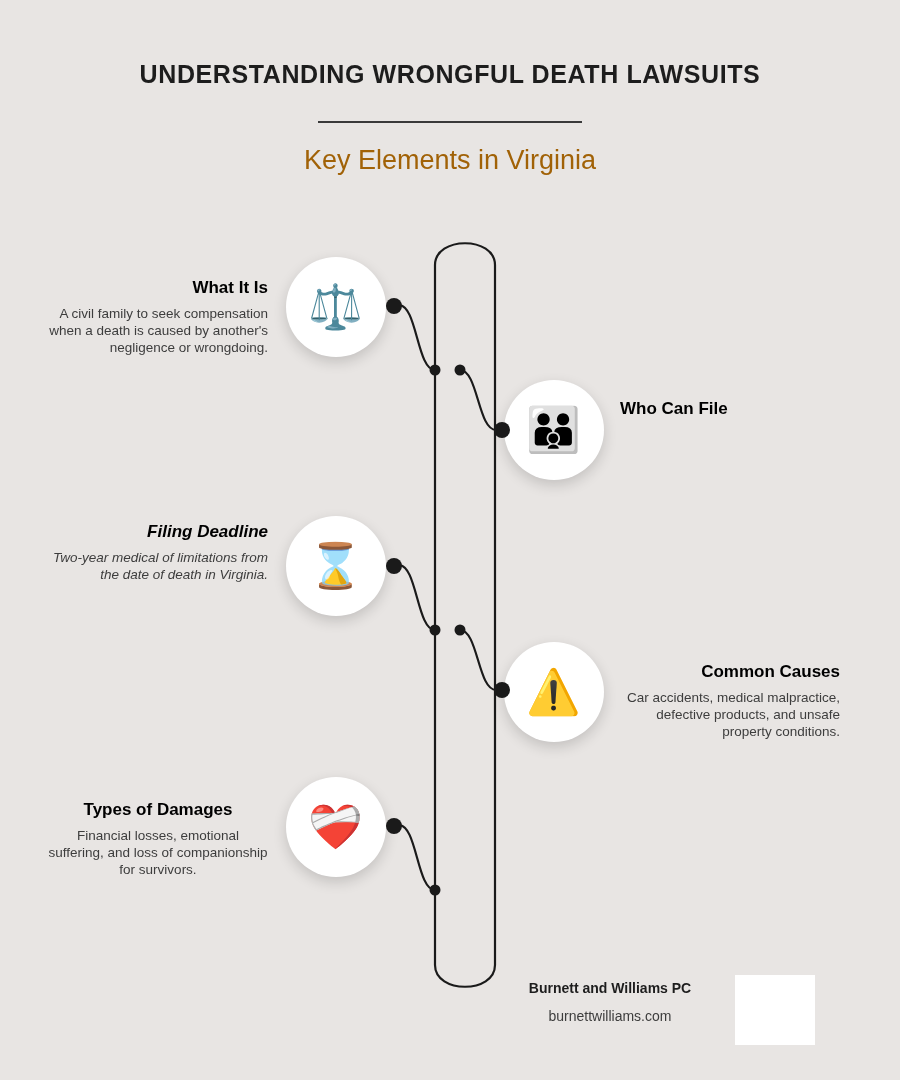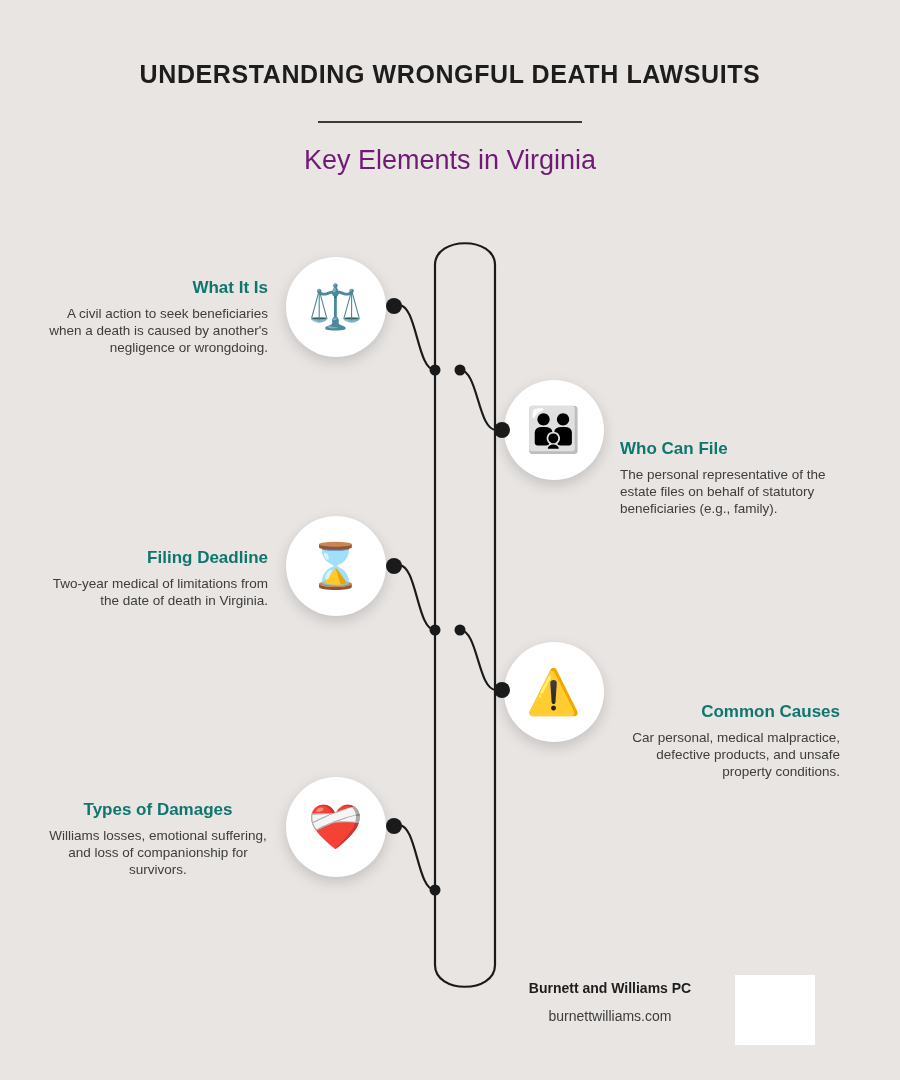--- a/index.html
+++ b/index.html
@@ -38,21 +38,21 @@
     margin: 0;
   }
   .divider {
     width: 264px;
     height: 2px;
     background: #3a3a3a;
     margin: 32px auto 0 auto;
   }
   .subtitle {
     font-size: 27px;
-    color: #701a75;
+    color: #a16207;
     margin-top: 22px;
     font-weight: 400;
   }
 
   
   .spine {
     position: absolute;
     left: 400px;
     top: 230px;
     width: 130px;
@@ -78,26 +78,25 @@
   }
   .txt {
     position: absolute;
     width: 220px;
   }
   .txt.left {
     text-align: right;
   }
   .txt.right {
     text-align: left;
-    margin-top: 40px;
   }
   .node-title {
     font-size: 17px;
     font-weight: bold;
-    color: #0f766e;
+    color: #000000;
     margin-bottom: 8px;
   }
   .node-desc {
     font-size: 13.5px;
     line-height: 1.25;
     color: #3d3d3d;
   }
 
   
   .footer {
@@ -157,73 +156,72 @@
     <circle cx="60" cy="400" r="5.5" fill="#1a1a1a"></circle>
     <circle cx="35" cy="660" r="5.5" fill="#1a1a1a"></circle>
   </svg>
 
   <div class="node">
     <div class="circle" style="left:286px; top:257px;">
       <span>⚖️</span>
     </div>
     <div class="txt left" style="left:48px; top:278px;">
       <div class="node-title">What It Is</div>
-      <div class="node-desc">A civil action to seek beneficiaries when a death is caused by another's negligence or wrongdoing.</div>
+      <div class="node-desc">A civil family to seek compensation when a death is caused by another's negligence or wrongdoing.</div>
     </div>
     <svg style="position:absolute; left:383px; top:295px;" width="28" height="28">
       <circle cx="11" cy="11" r="8" fill="#1a1a1a"></circle>
     </svg>
   </div>
 
   <div class="node">
     <div class="circle" style="left:504px; top:380px;">
       <span>👪</span>
     </div>
     <div class="txt right" style="left:620px; top:399px;">
       <div class="node-title">Who Can File</div>
-      <div class="node-desc">The personal representative of the estate files on behalf of statutory beneficiaries (e.g., family).</div>
     </div>
     <svg style="position:absolute; left:491px; top:419px;" width="28" height="28">
       <circle cx="11" cy="11" r="8" fill="#1a1a1a"></circle>
     </svg>
   </div>
 
   <div class="node">
     <div class="circle" style="left:286px; top:516px;">
       <span>⌛</span>
     </div>
-    <div class="txt left" style="left:48px; top:548px;">
+    <div class="txt left" style="left:48px; top:522px;font-style:italic;">
       <div class="node-title">Filing Deadline</div>
       <div class="node-desc">Two-year medical of limitations from the date of death in Virginia.</div>
     </div>
     <svg style="position:absolute; left:383px; top:555px;" width="28" height="28">
       <circle cx="11" cy="11" r="8" fill="#1a1a1a"></circle>
     </svg>
   </div>
 
   <div class="node">
     <div class="circle" style="left:504px; top:642px;">
       <span>⚠️</span>
     </div>
     <div class="txt right" style="left:620px; top:662px;text-align:right;">
       <div class="node-title">Common Causes</div>
-      <div class="node-desc">Car personal, medical malpractice, defective products, and unsafe property conditions.</div>
+      <div class="node-desc">Car accidents, medical malpractice, defective products, and unsafe property conditions.</div>
     </div>
     <svg style="position:absolute; left:491px; top:679px;" width="28" height="28">
       <circle cx="11" cy="11" r="8" fill="#1a1a1a"></circle>
     </svg>
   </div>
 
   <div class="node">
     <div class="circle" style="left:286px; top:777px;">
       <span>❤️‍🩹</span>
     </div>
     <div class="txt left" style="left:48px; top:800px;text-align:center;">
       <div class="node-title">Types of Damages</div>
-      <div class="node-desc">Williams losses, emotional suffering, and loss of companionship for survivors.</div>
+      <div class="node-desc">Financial losses, emotional suffering, and loss of companionship for survivors.</div>
     </div>
     <svg style="position:absolute; left:383px; top:815px;" width="28" height="28">
       <circle cx="11" cy="11" r="8" fill="#1a1a1a"></circle>
     </svg>
   </div>
 
   <div class="footer">
     <div class="firm">Burnett and Williams PC</div>
     <div class="site">burnettwilliams.com</div>
   </div>

